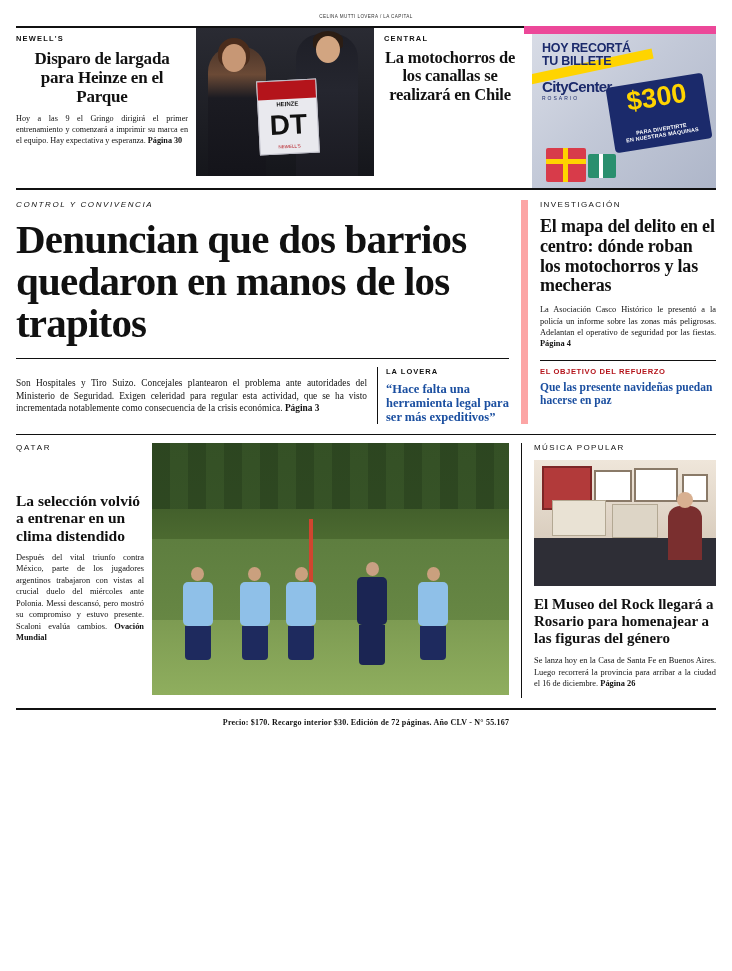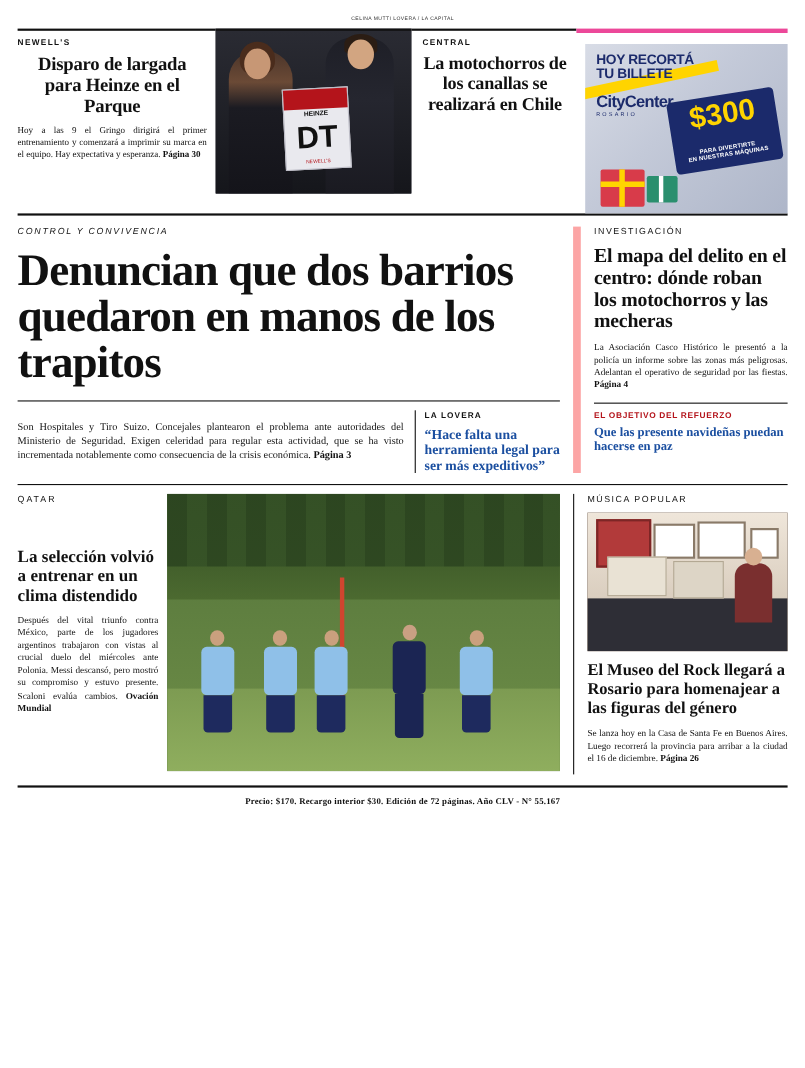--- a/index.html
+++ b/index.html
@@ -63,22 +63,22 @@
     padding-left: 10px;
     padding-right: 8px;
     box-sizing: border-box;
     border-top: 2px solid #111;
     padding-top: 6px;
   }
   .ts-col-d {
     flex: 1;
     padding-left: 8px;
     box-sizing: border-box;
-    border-top: 4px solid #ec4899;
-    padding-top: 10px;
+    border-top: 8px solid #ec4899;
+    padding-top: 0;
   }
   .kicker {
     font-family: "Liberation Sans", sans-serif;
     font-size: 7.5px;
     font-weight: bold;
     letter-spacing: 1.2px;
     text-transform: uppercase;
     margin-bottom: 6px;
     color: #111;
   }

